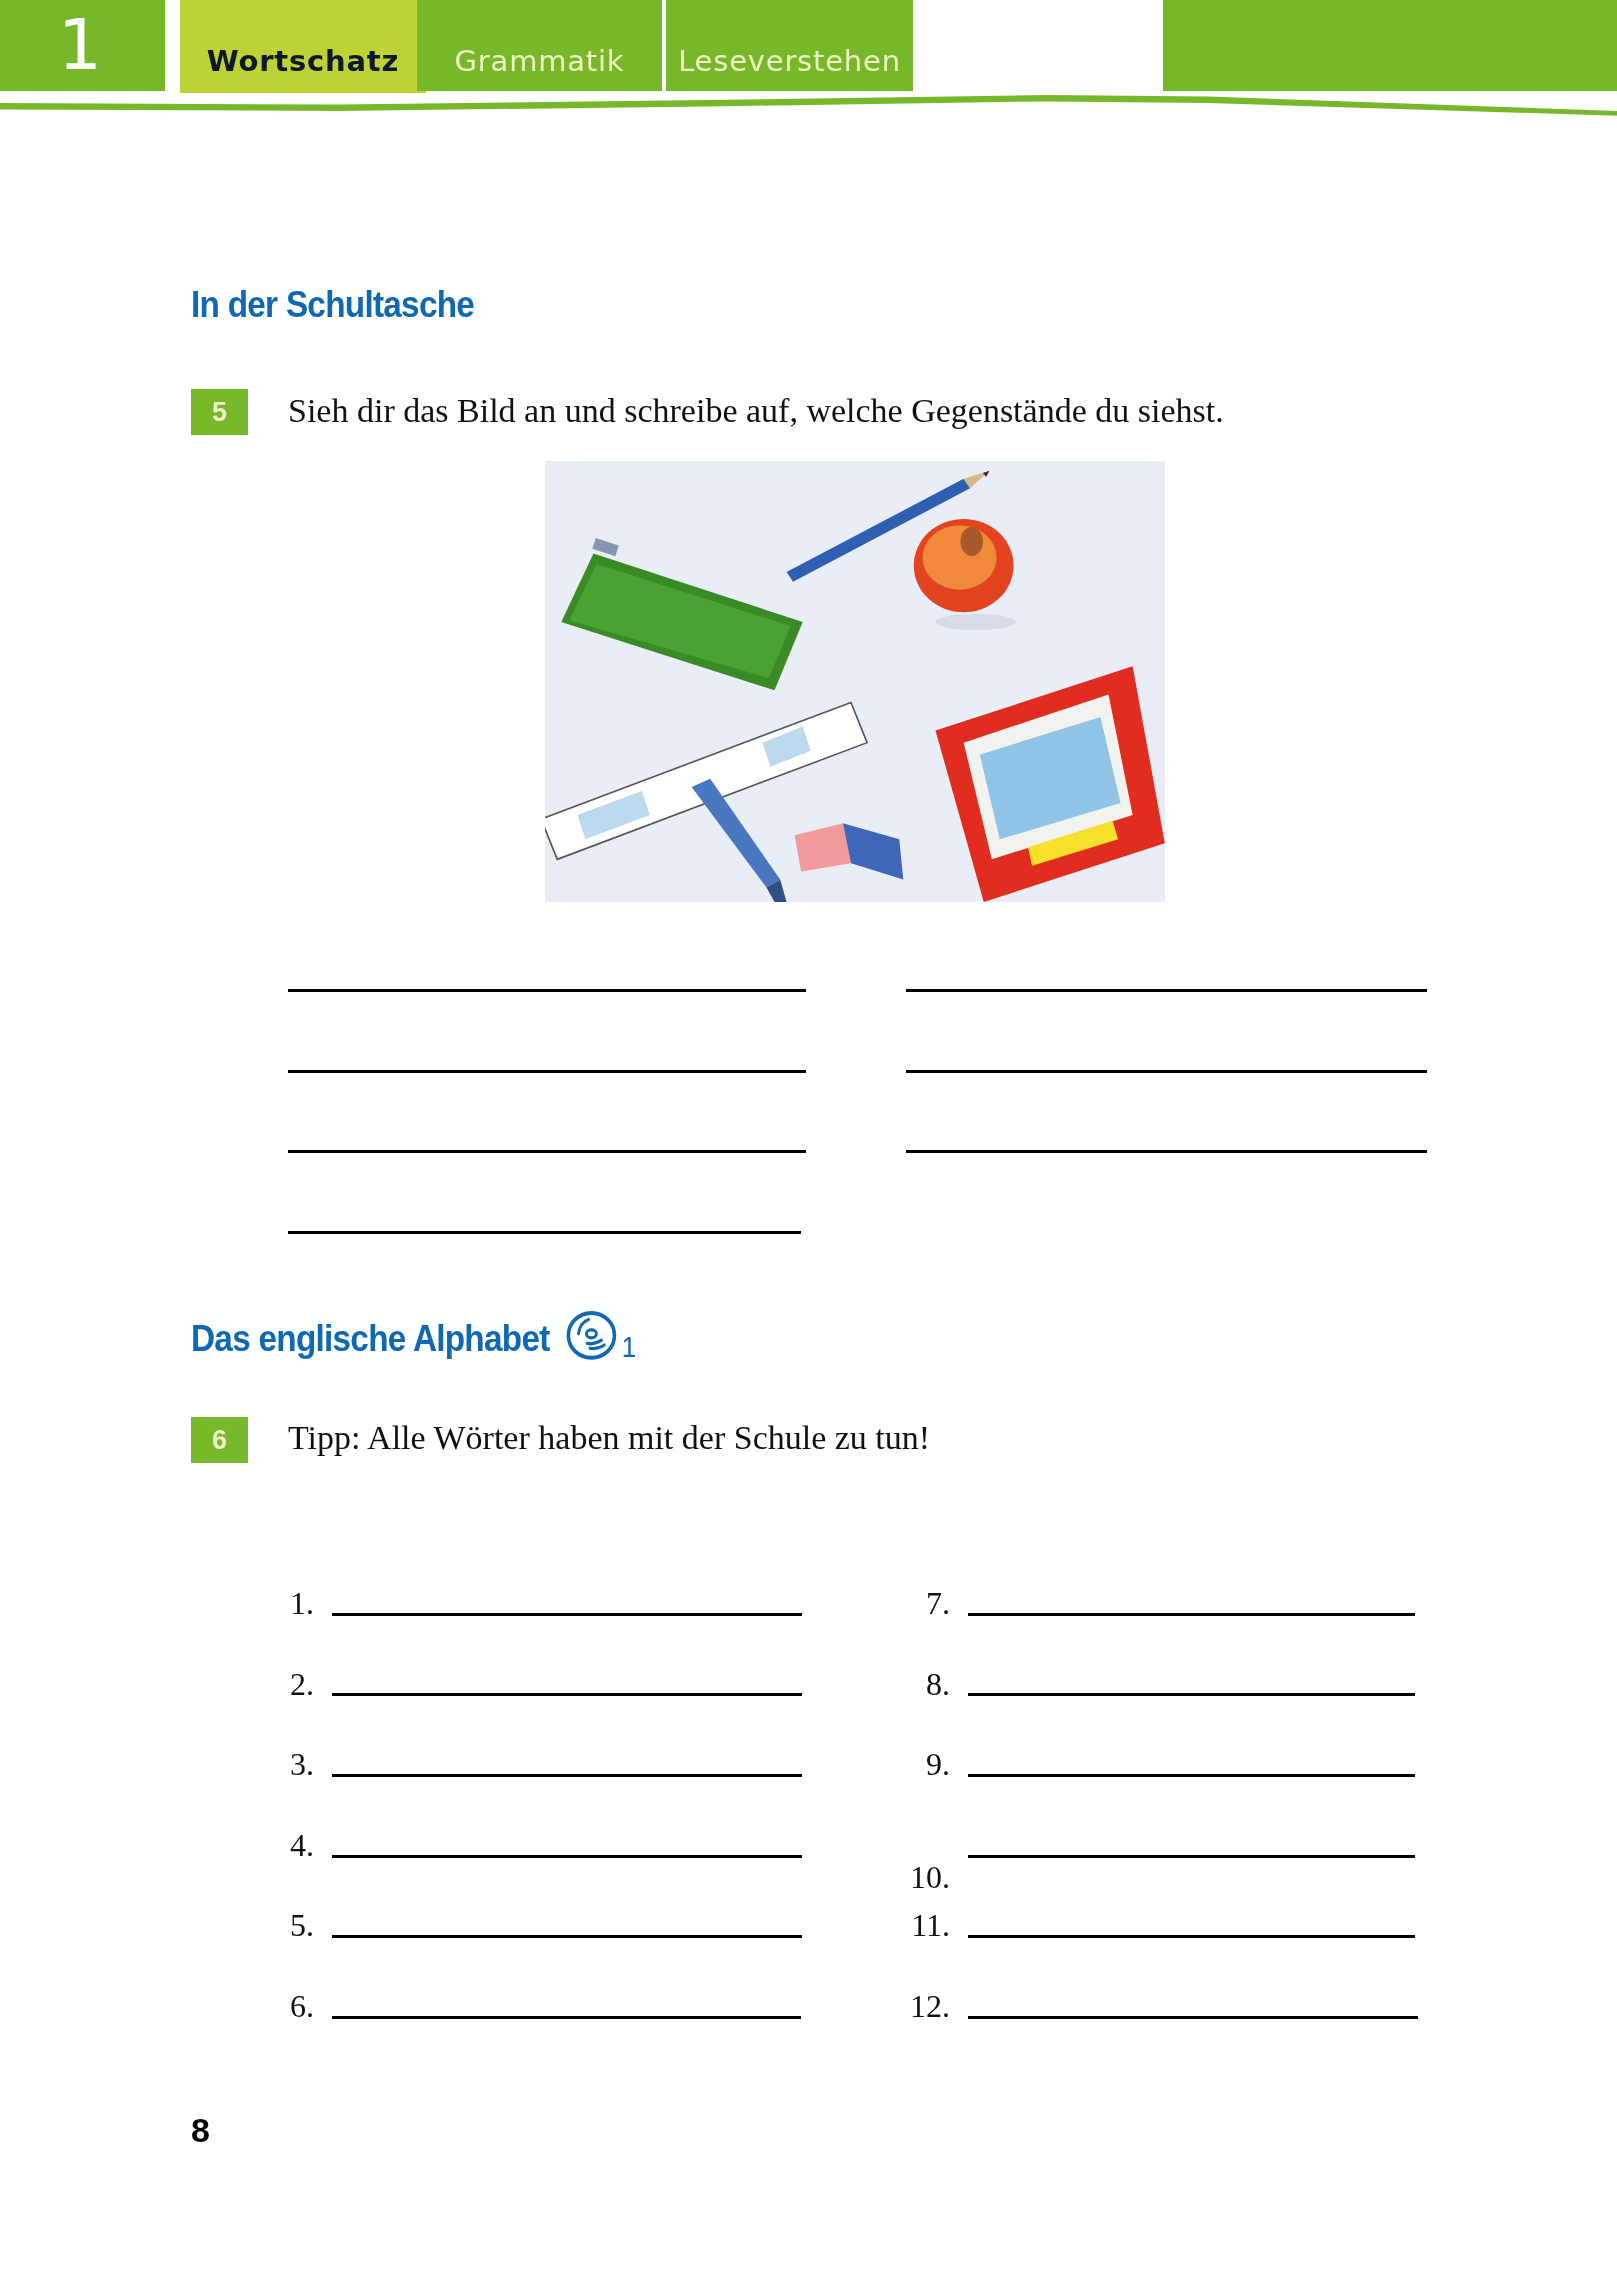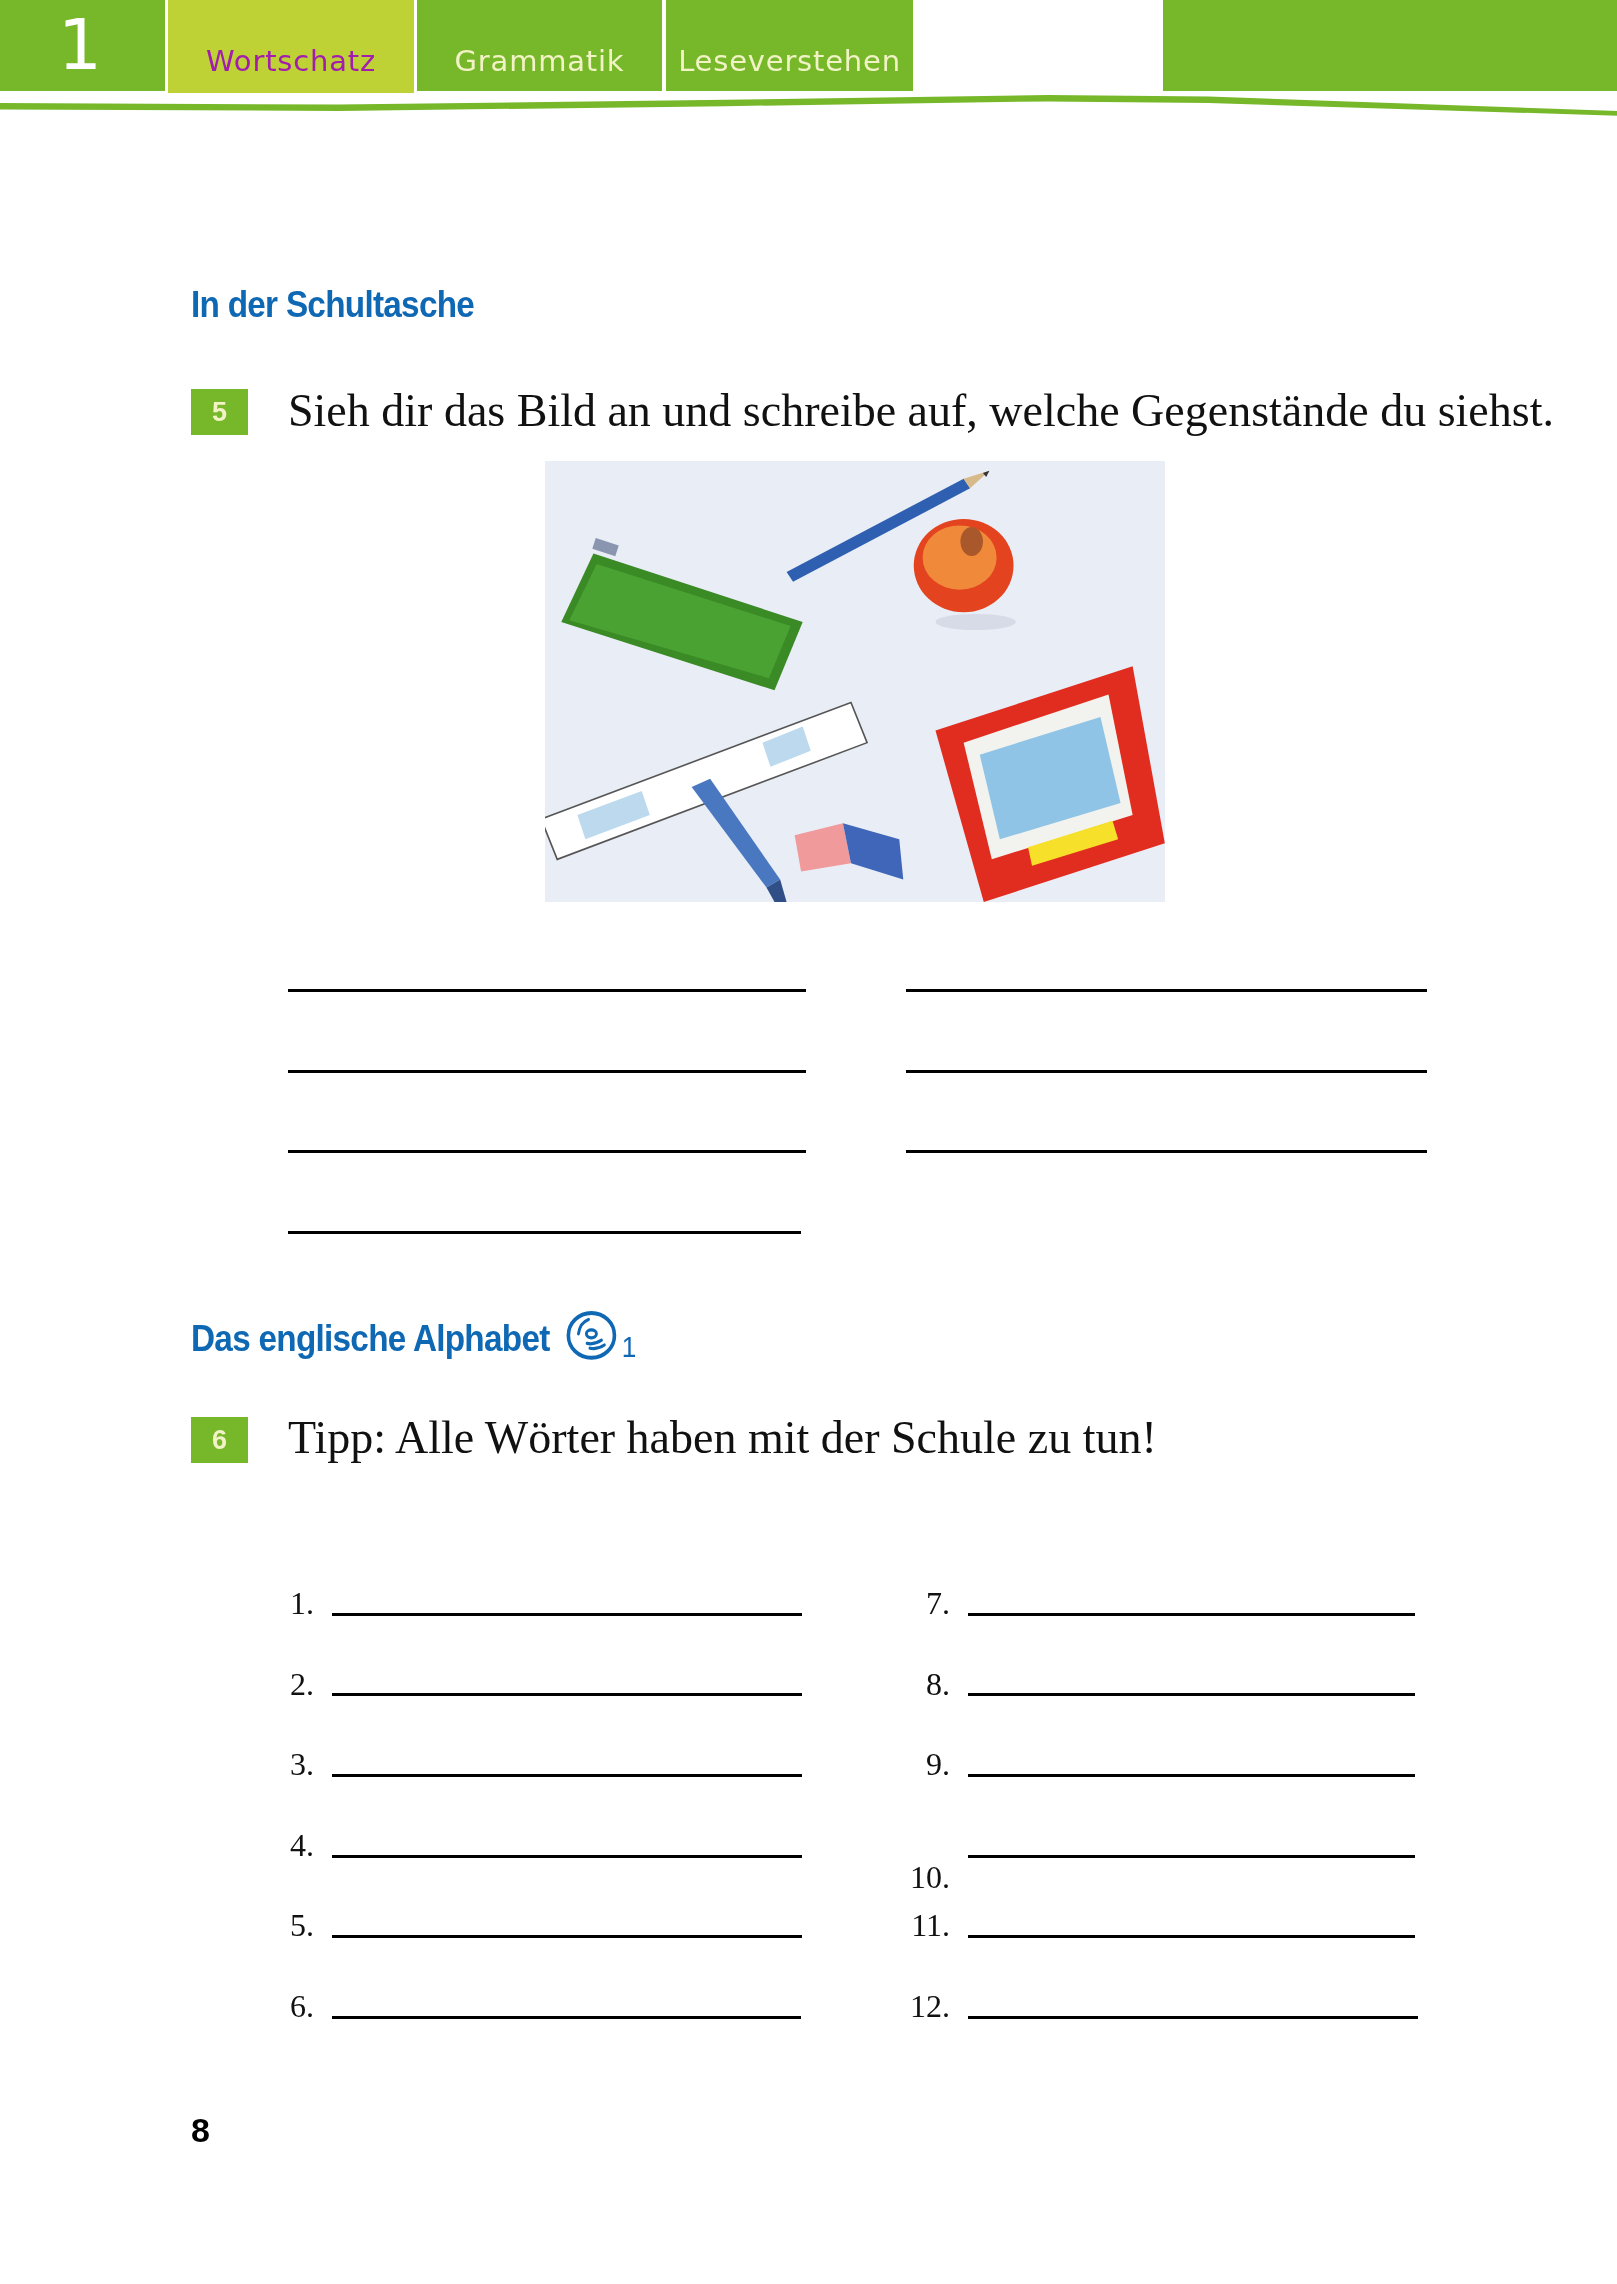--- a/index.html
+++ b/index.html
@@ -4,41 +4,41 @@
   <style>
     html, body { margin: 0; padding: 0; background: #ffffff; }
     body { width: 1618px; height: 2284px; position: relative; overflow: hidden; font-family: "DejaVu Serif", serif; color: #111; }
 
     
     .header { position: absolute; left: 0; top: 0; width: 1618px; height: 95px; }
     .hcell { position: absolute; top: 0; height: 91px; background: #77b82a; color: #f1f3c6; font-family: "DejaVu Sans", sans-serif; box-sizing: border-box; }
     .hcell.active { background: #bfd235; height: 93px; }
     .chapter-num { left: 0; width: 165px; font-size: 69px; line-height: 91px; text-align: left; padding-left: 58px; color: #ffffff; font-weight: normal; }
     .tab { font-size: 29px; letter-spacing: 0.8px; line-height: 1; padding-top: 47px; text-align: center; }
-    .tab.active { font-weight: normal; color: #a21caf; }
+    .tab.active { font-weight: bold; color: #0f172a; margin-left: 12px; }
     .tab-1 { left: 168px; width: 246px; }
     .tab-2 { left: 417px; width: 245px; }
     .tab-3 { left: 666px; width: 247px; }
     .tab-4 { left: 916px; width: 244px; }
     .filler { left: 1163px; width: 454px; }
     .wave { position: absolute; left: 0; top: 95px; width: 1618px; height: 24px; }
 
     
     .section-title { position: absolute; left: 191px; font-family: "Liberation Sans", sans-serif; font-weight: bold; color: #0f68b3; font-size: 37px; letter-spacing: -0.8px; transform: scaleX(0.9); transform-origin: left center; white-space: nowrap; }
     .st-1 { top: 284px; }
     .st-2 { top: 1311px; display: flex; align-items: center; }
     .cd-icon { display: inline-block; width: 61px; height: 56px; margin-left: 17.7px; position: relative; top: -6.4px; }
     .cd-track { font-family: "Liberation Sans", sans-serif; font-weight: normal; font-size: 29px; color: #0f68b3; position: relative; top: 8px; margin-left: 1.6px; }
 
     
     .badge { position: absolute; left: 191px; width: 57px; height: 46px; background: #77b82a; color: #f1f3c6; font-family: "Liberation Sans", sans-serif; font-weight: bold; font-size: 27px; text-align: center; line-height: 46px; }
     .b5 { top: 389px; }
     .b6 { top: 1417px; }
 
-    .instruction { position: absolute; left: 288px; font-family: "Liberation Serif", serif; font-size: 46px; line-height: 40px; color: #111; white-space: nowrap; }
+    .instruction { position: absolute; left: 288px; font-family: "Liberation Serif", serif; font-size: 34px; line-height: 40px; color: #111; white-space: nowrap; }
     .ins-5 { top: 391px; }
     .ins-6 { top: 1418px; }
 
     
     .illustration { position: absolute; left: 545px; top: 461px; width: 620px; height: 441px; background: #e8ecf5; overflow: hidden; }
     .illustration svg { width: 100%; height: 100%; display: block; }
 
     
     .blank { position: absolute; height: 3.2px; background: #000; }
 

